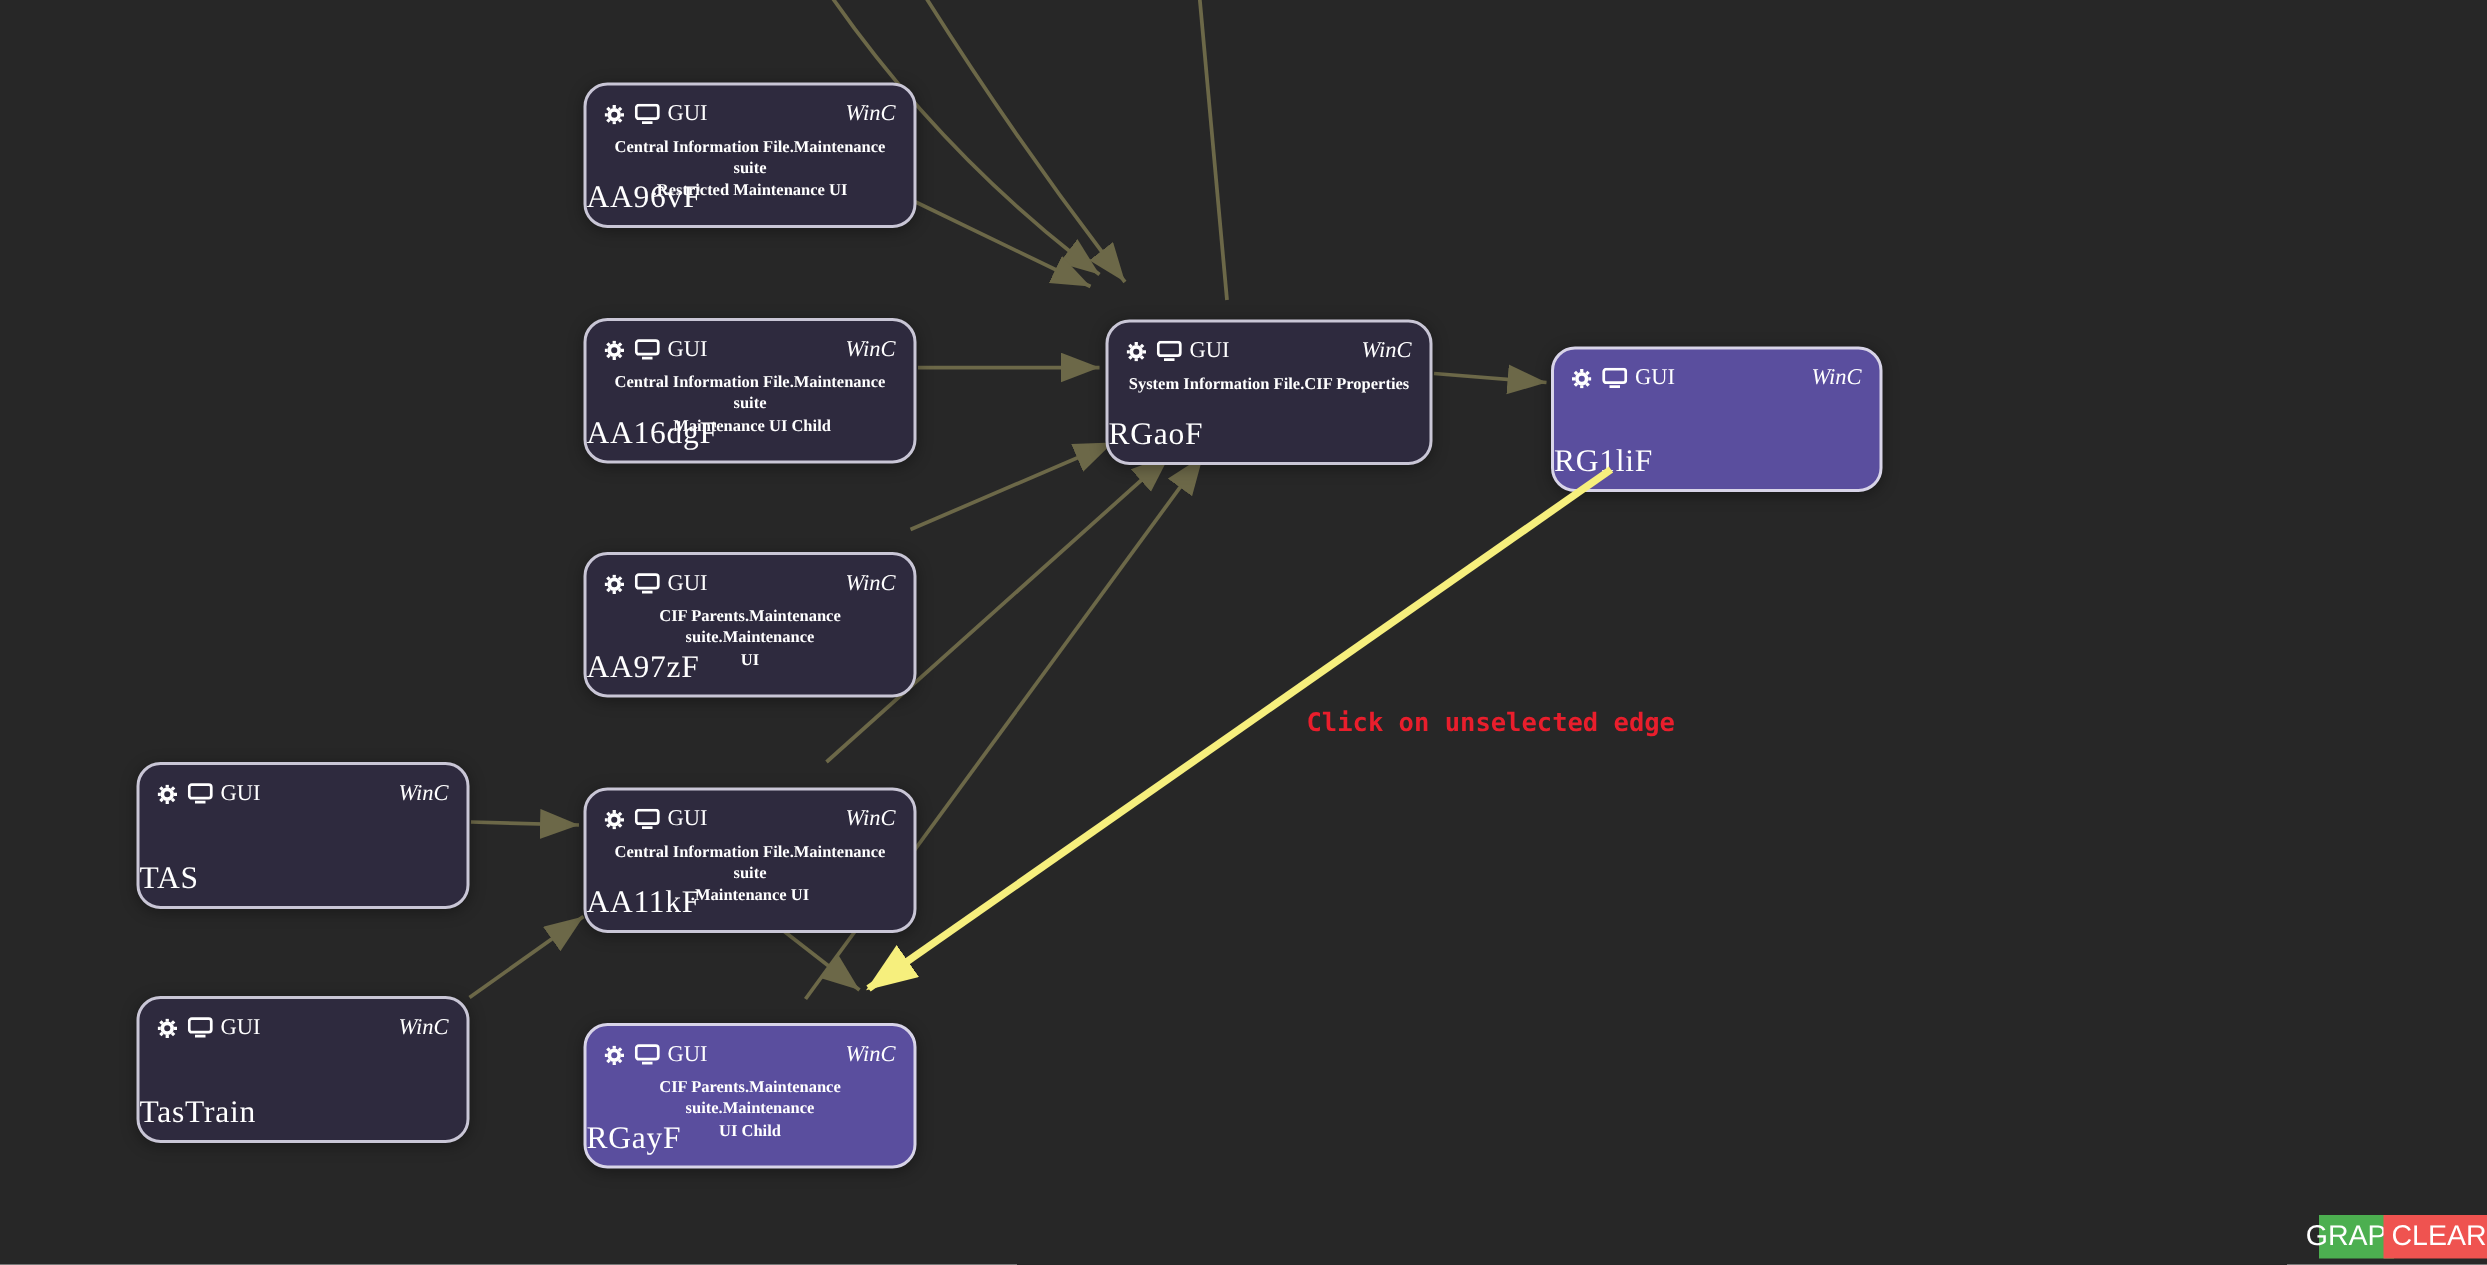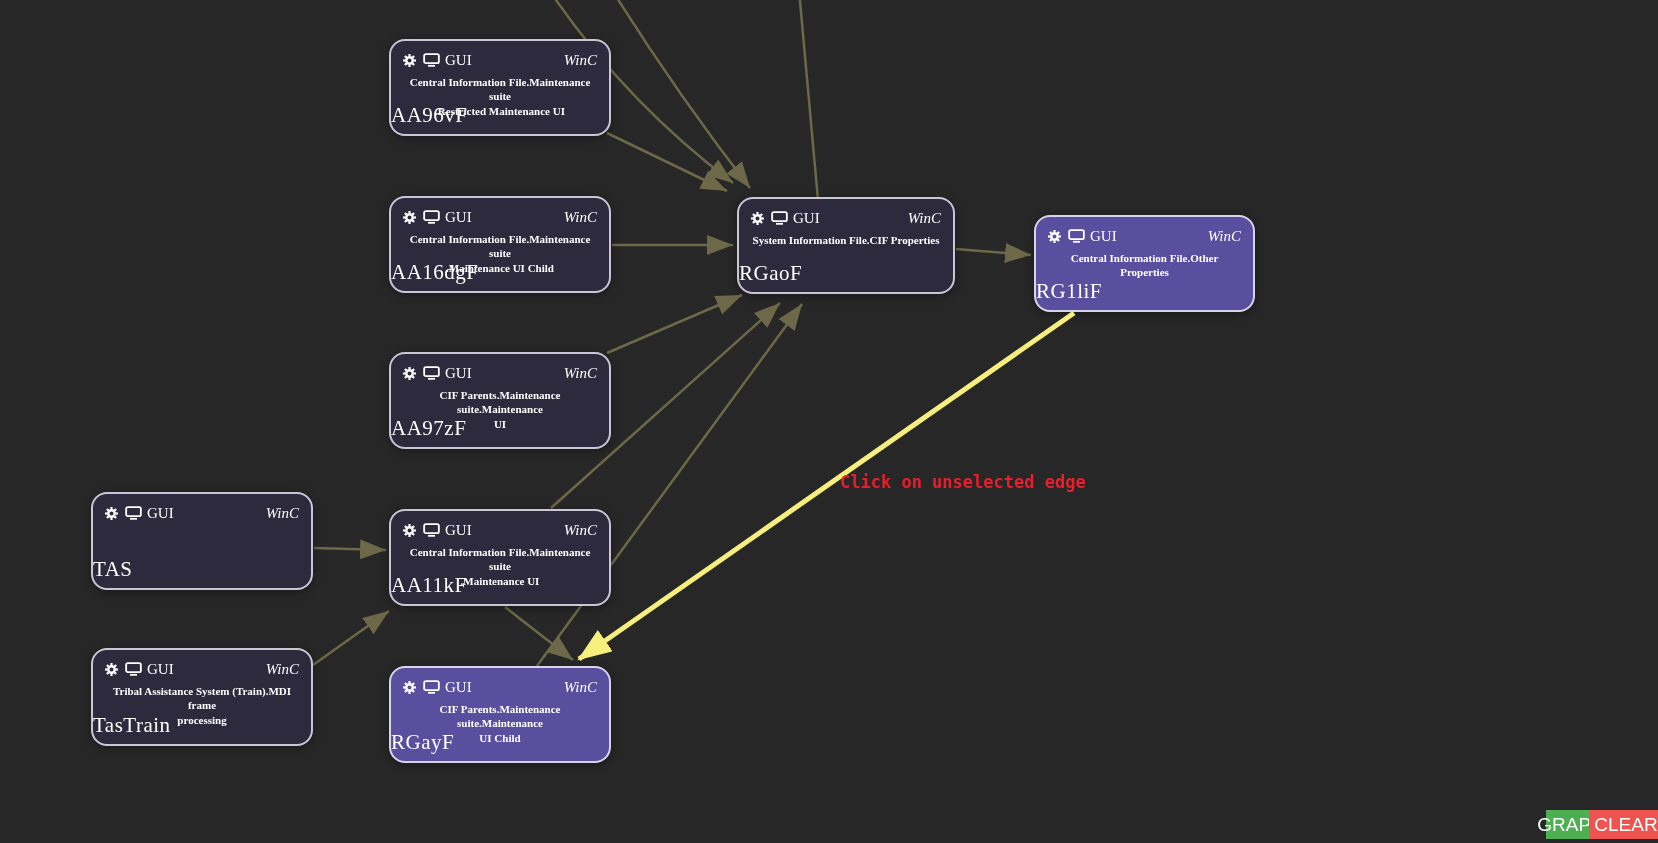--- a/index.html
+++ b/index.html
@@ -22,20 +22,21 @@
 
   .node{
     position:absolute;
     z-index:2;
     box-sizing:border-box;
     background:var(--node-bg,#2e2a3e);
     border:2px solid var(--node-border,#c9c6d6);
     border-radius:16px;
     color:#ffffff;
     box-shadow:0 2px 10px rgba(0,0,0,0.35);
+    margin-top:16px;
   }
   .node.selected{
     background:var(--node-selected-bg,#5a4e9e);
     border-color:#d8d4e8;
   }
   .node-header{
     display:flex;align-items:center;gap:5px;
     padding:9px 12px 0 12px;
     height:20px;
     font-size:15px;
@@ -53,21 +54,21 @@
   }
   .node-title{
     position:absolute;
     left:0;right:0;bottom:6px;
     text-align:left;
     font-size:21px;
     letter-spacing:0.5px;
   }
   #status-message{
     position:absolute;
-    left:840px;top:472px;
+    left:871px;top:472px;
     z-index:4;
     font-family:"DejaVu Sans Mono","Liberation Mono",monospace;
     font-weight:bold;
     font-size:17px;
     color:var(--status-color,#e91e2c);
     white-space:nowrap;
     text-align:center;
   }
   .toolbar-button{
     position:absolute;
@@ -213,22 +214,20 @@
     <div class="node-header">
       <svg class="icon-gear">
           <use href="#sym-gear"></use>
         </svg>
       <svg class="icon-monitor">
           <use href="#sym-monitor"></use>
         </svg>
       <span class="type">GUI</span>
       <span class="platform">WinC</span>
     </div>
-    <div class="node-desc">Tribal Assistance System (Train).MDI frame
-processing</div>
     <div class="node-title">TasTrain</div>
   </div>
 
   <div class="node selected" style="left:389px;top:666px;width:222px;height:97px">
     <div class="node-header">
       <svg class="icon-gear">
           <use href="#sym-gear"></use>
         </svg>
       <svg class="icon-monitor">
           <use href="#sym-monitor"></use>
@@ -260,21 +259,20 @@
     <div class="node-header">
       <svg class="icon-gear">
           <use href="#sym-gear"></use>
         </svg>
       <svg class="icon-monitor">
           <use href="#sym-monitor"></use>
         </svg>
       <span class="type">GUI</span>
       <span class="platform">WinC</span>
     </div>
-    <div class="node-desc">Central Information File.Other Properties</div>
     <div class="node-title">RG1liF</div>
   </div>
 
   <svg id="edges-top" class="edge-layer" viewBox="0 0 1658 843">
     <defs>
       <marker id="arrowhead-selected" markerUnits="userSpaceOnUse" markerWidth="38" markerHeight="30" refX="32" refY="13" orient="auto">
         <path class="arrow-fill-selected" d="M0,0 L34,13 L0,26 z"></path>
       </marker>
     </defs>
   <path d="M1074 313 L579 659" class="edge selected-edge" marker-end="url(#arrowhead-selected)"></path>

